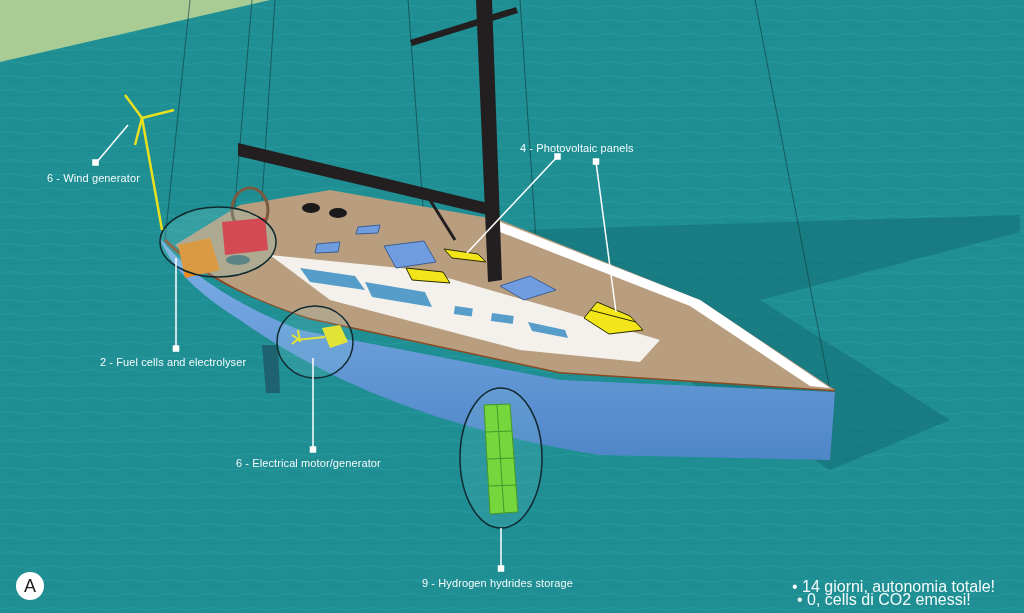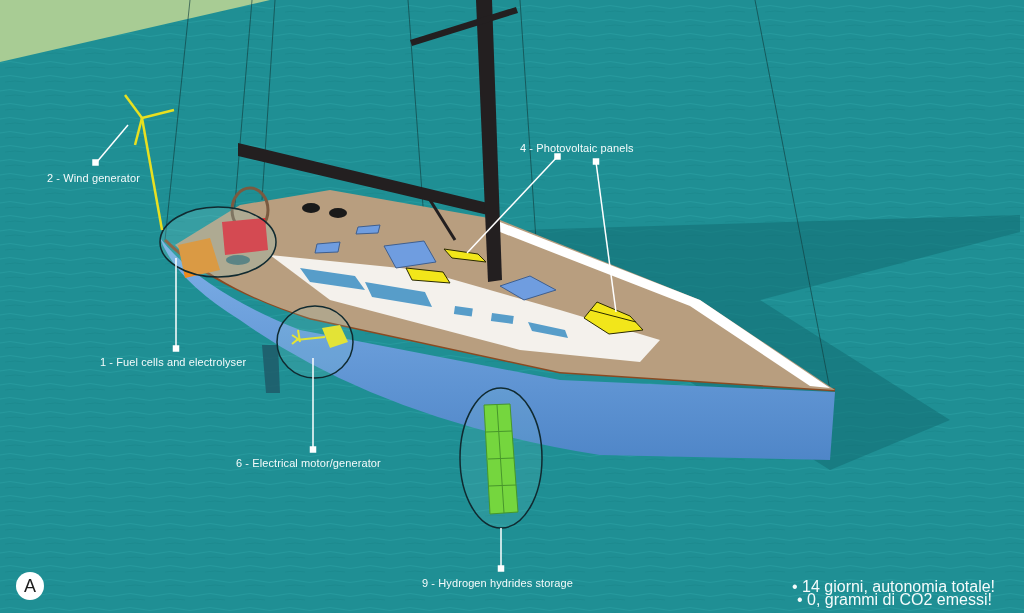--- a/index.html
+++ b/index.html
@@ -127,24 +127,24 @@
       <rect x="310.5" y="447" width="5" height="5"></rect>
     <line x1="501" y1="528" x2="501" y2="568"></line>
       <rect x="498.5" y="566" width="5" height="5"></rect>
     <line x1="558" y1="156" x2="467" y2="253"></line>
       <rect x="555" y="154" width="5" height="5"></rect>
     <line x1="596" y1="162" x2="616" y2="312"></line>
       <rect x="593.5" y="159" width="5" height="5"></rect>
   </g>
 </svg>
 
-<div class="label" style="left:47px; top:172px;">2 - Wind generator</div>
-<div class="label" style="left:100px; top:356px;">1 - Fuel cells and electrolyser</div>
+<div class="label" style="left:47px; top:172px;">6 - Wind generator</div>
+<div class="label" style="left:100px; top:356px;">2 - Fuel cells and electrolyser</div>
 <div class="label" style="left:236px; top:457px;">6 - Electrical motor/generator</div>
 <div class="label" style="left:422px; top:577px;">9 - Hydrogen hydrides storage</div>
 <div class="label" style="left:520px; top:142px;">4 - Photovoltaic panels</div>
 
 <div class="badge">A</div>
 
 <div class="notes">
   <div>• 14 giorni, autonomia totale!</div>
-  <div>• 0, grammi di CO2 emessi!</div>
+  <div>• 0, cells di CO2 emessi!</div>
 </div>
 
 </body></html>

